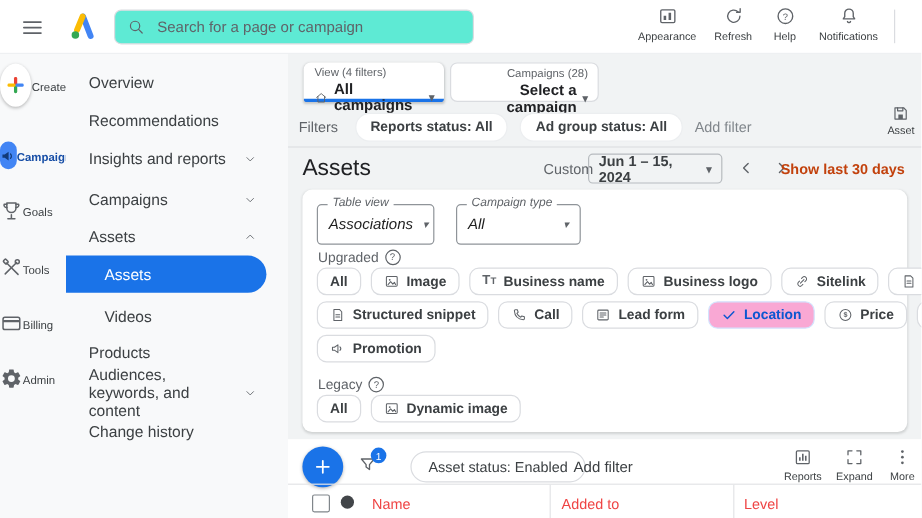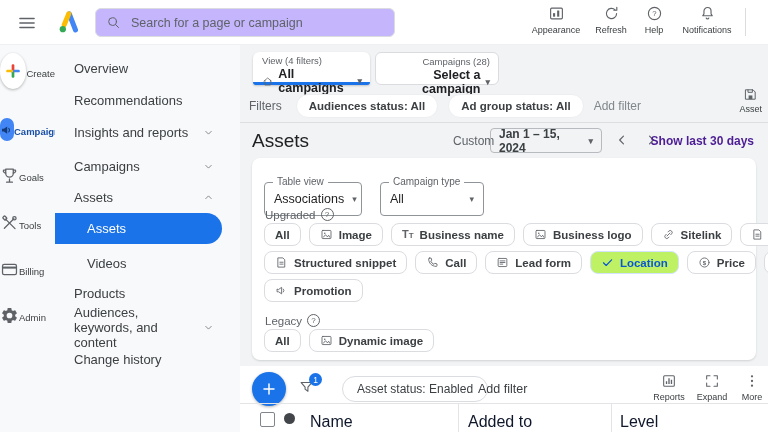--- a/index.html
+++ b/index.html
@@ -7,21 +7,21 @@
         font-family:"Liberation Sans",sans-serif;color:#3c4043;background:#fff;}
   svg{display:block;}
   .st{stroke:#5f6368;fill:none;stroke-width:1.6;stroke-linecap:round;stroke-linejoin:round;}
 
   
   .topbar{position:absolute;left:0;top:0;width:768px;height:45px;background:#fff;
           border-bottom:1px solid #eef0f2;box-sizing:border-box;}
   .hamburger{position:absolute;left:17px;top:13px;cursor:pointer;}
   .logo{position:absolute;left:56px;top:9px;}
   .search{position:absolute;left:95px;top:8px;width:300px;height:29px;border:1px solid #dadce0;
-          border-radius:6px;background:#c4b5fd;display:flex;align-items:center;box-sizing:border-box;padding:0 10px;gap:8px;}
+          border-radius:6px;background:#5eead4;display:flex;align-items:center;box-sizing:border-box;padding:0 10px;gap:8px;}
   .search input{border:none;outline:none;font-family:"Liberation Sans",sans-serif;font-size:12.5px;
           color:#3c4043;background:transparent;width:250px;}
   .search input::placeholder{color:#5f6368;}
   .tb-actions{position:absolute;left:524px;top:5px;width:216px;display:flex;}
   .tb-item{display:flex;flex-direction:column;align-items:center;justify-content:center;gap:3px;cursor:pointer;}
   .tb-item .lbl{font-size:9px;color:#3c4043;}
   .tb-div{position:absolute;left:745px;top:8px;width:1px;height:28px;background:#dadce0;}
 
   
   .rail{position:absolute;left:0;top:45px;width:55px;height:387px;background:#f8f9fa;}
@@ -66,57 +66,57 @@
 
   
   .assets-row{position:absolute;left:0;top:77px;width:528px;height:36px;border-top:1px solid #dcdfe2;
         box-sizing:border-box;display:flex;align-items:center;}
   .assets-title{font-size:19px;color:#202124;margin-left:12px;}
   .custom-lbl{position:absolute;left:213px;font-size:12px;color:#5f6368;}
   .date-box{position:absolute;left:250px;top:5px;width:112px;height:25px;border:1px solid #b7bbbf;
         border-radius:4px;box-sizing:border-box;display:flex;align-items:center;padding:0 8px;
         font-size:12px;color:#3c4043;font-weight:bold;cursor:pointer;}
   .chev-btn{position:absolute;top:10px;cursor:pointer;}
-  .show-last{position:absolute;right:14px;font-size:12px;color:#4c1d95;font-weight:bold;cursor:pointer;}
+  .show-last{position:absolute;right:14px;font-size:12px;color:#c2410c;font-weight:bold;cursor:pointer;}
 
   
   .card{position:absolute;left:12px;top:113px;width:504px;height:202px;background:#fff;border-radius:8px;
         box-shadow:0 1px 2px rgba(60,64,67,.18);}
   .mselect{position:relative;border:1px solid #8f9499;border-radius:4px;height:34px;box-sizing:border-box;
         display:flex;align-items:center;padding:0 9px;gap:8px;font-size:12.5px;color:#1f1f1f;cursor:pointer;background:#fff;}
   .mselect .flabel{position:absolute;top:-7px;left:8px;background:#fff;padding:0 4px;font-size:10px;color:#5f6368;}
-  .sel-row{position:absolute;left:12px;top:24px;display:flex;gap:18px;}
+  .sel-row{position:absolute;left:12px;top:12px;display:flex;gap:18px;font-style:italic;}
   .sect-label{position:absolute;left:13px;display:flex;align-items:center;gap:5px;font-size:11.5px;color:#5f6368;}
   .qmark{width:11px;height:11px;border:1px solid #5f6368;border-radius:50%;font-size:8px;color:#5f6368;
         display:flex;align-items:center;justify-content:center;}
   .chips-row{position:absolute;left:12px;display:flex;gap:8px;}
   .chip{height:23px;border:1px solid #dadce0;border-radius:8px;background:#fff;display:flex;align-items:center;
         gap:6px;padding:0 10px;font-size:11.5px;font-weight:bold;color:#3c4043;white-space:nowrap;cursor:pointer;box-sizing:border-box;}
-  .chip.selected{background:#bef264;border-color:#d3e3fd;color:#0b57d0;}
+  .chip.selected{background:#f9a8d4;border-color:#d3e3fd;color:#0b57d0;}
   .tt-icon{font-size:11px;font-weight:bold;color:#5f6368;line-height:1;}
   .tt-icon small{font-size:8px;}
 
   
   .bottom-panel{position:absolute;left:0;top:321px;width:528px;height:66px;background:#fff;}
   .fab{position:absolute;left:12px;top:6px;width:34px;height:34px;border-radius:50%;background:#1a73e8;
         box-shadow:0 1px 3px rgba(0,0,0,.3);display:flex;align-items:center;justify-content:center;cursor:pointer;}
   .funnel-wrap{position:absolute;left:58px;top:13px;cursor:pointer;}
   .funnel-badge{position:absolute;top:-6px;right:-7px;width:13px;height:13px;border-radius:50%;background:#1a73e8;
         color:#fff;font-size:8.5px;display:flex;align-items:center;justify-content:center;}
   .status-chip{position:absolute;left:102px;top:10px;height:24px;border:1px solid #dadce0;border-radius:13px;
         background:#fff;display:flex;align-items:center;padding:0 14px;font-size:12px;color:#3c4043;cursor:pointer;}
   .bp-add-filter{position:absolute;left:238px;top:16px;font-size:12.5px;color:#3c4043;cursor:pointer;}
   .tool-action{position:absolute;top:7px;display:flex;flex-direction:column;align-items:center;gap:3px;cursor:pointer;}
   .tool-action .lbl{font-size:9px;color:#3c4043;}
 
   
   .thead{position:absolute;left:0;top:37px;width:528px;height:29px;border-top:1px solid #e3e4e6;box-sizing:border-box;}
   .thead .cb{position:absolute;left:20px;top:8px;width:13px;height:13px;border:1.7px solid #80868b;border-radius:2px;cursor:pointer;}
   .thead .dot{position:absolute;left:44px;top:9px;width:11px;height:11px;border-radius:50%;background:#424549;}
-  .thead .col{position:absolute;top:9px;font-size:16px;color:#0f172a;}
+  .thead .col{position:absolute;top:9px;font-size:12px;color:#ef4444;}
   .thead .vdiv{position:absolute;top:0;width:1px;height:29px;background:#e3e4e6;}
 </style>
 </head>
 <body>
 
 <div class="page">
 
   <div class="topbar">
     <div class="hamburger">
       <svg width="20" height="20" viewBox="0 0 24 24">
@@ -285,42 +285,42 @@
       <div class="sel-label">Campaigns (28)</div>
       <div class="sel-value">
         <span>Select a campaign</span>
         <span class="caret">▾</span>
       </div>
     </div>
 
     <div class="filters-row">
       <span class="filters-label">Filters</span>
       <div class="f-chip">
-        <span>Audiences status: All</span>
+        <span>Reports status: All</span>
       </div>
       <div class="f-chip">
         <span>Ad group status: All</span>
       </div>
       <span class="add-filter-txt">Add filter</span>
     </div>
 
     <div class="save-block">
       <svg width="15" height="15" viewBox="0 0 24 24">
         <path class="st" d="M4.5 4.5H16l3.5 3.5v11.5h-15z"></path>
         <rect x="9" y="13.5" width="6" height="6" fill="#5f6368"></rect>
         <path class="st" d="M8 4.5v4h7v-4"></path>
       </svg>
       <span class="lbl">Asset</span>
     </div>
 
     <div class="assets-row">
       <div class="assets-title">Assets</div>
       <span class="custom-lbl">Custom</span>
       <div class="date-box">
-        <span>Jan 1 – 15, 2024</span>
+        <span>Jun 1 – 15, 2024</span>
         <span class="caret">▾</span>
       </div>
       <div class="chev-btn" style="left:375px">
         <svg width="14" height="14" viewBox="0 0 24 24">
             <path class="st" style="stroke-width:2" d="M14.5 5.5L8 12l6.5 6.5"></path>
           </svg>
       </div>
       <div class="chev-btn" style="left:404px">
         <svg width="14" height="14" viewBox="0 0 24 24">
             <path class="st" style="stroke-width:2" d="M9.5 5.5L16 12l-6.5 6.5"></path>

